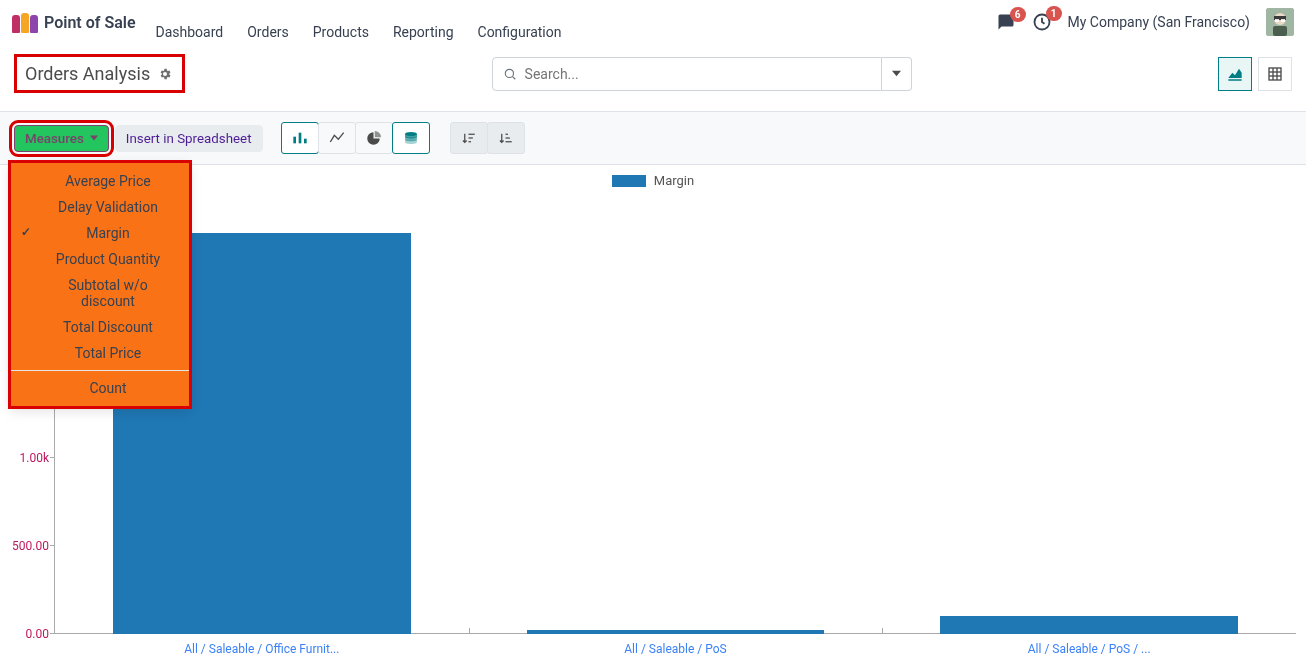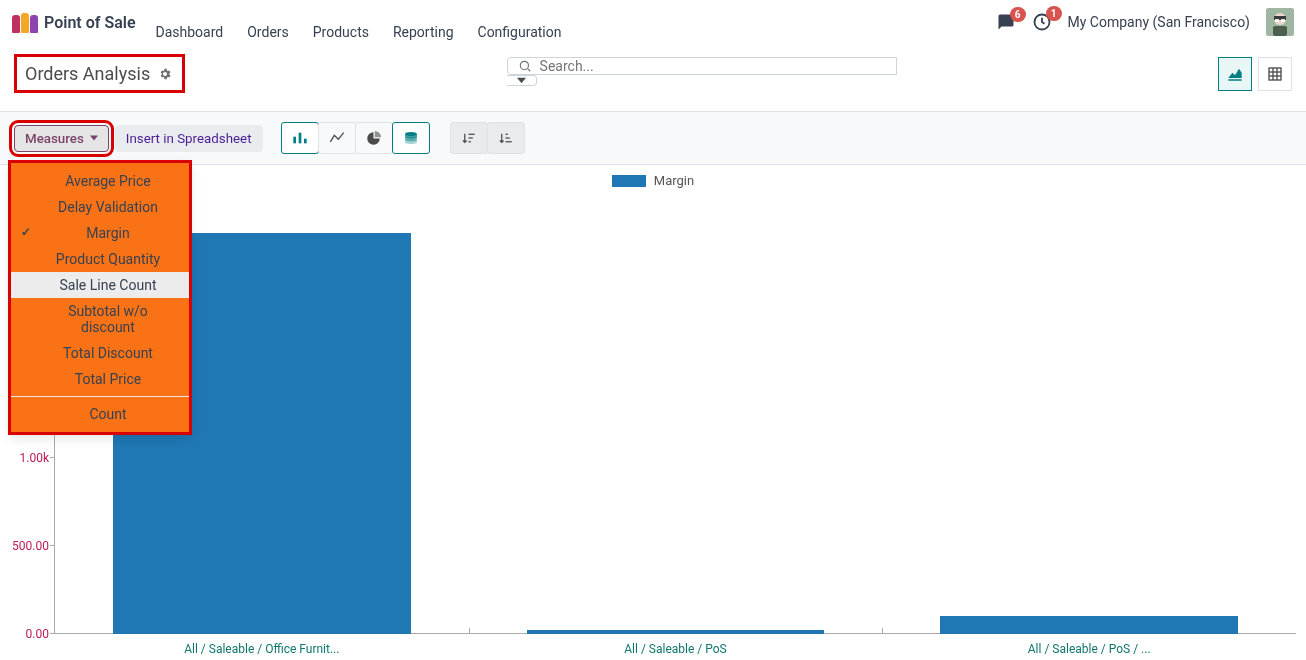--- a/index.html
+++ b/index.html
@@ -20,31 +20,31 @@
   .badge { position: absolute; top: -6px; right: -10px; background: #d9534f; color: #fff; border-radius: 9px; font-size: 10px; font-weight: 700; min-width: 16px; height: 15px; line-height: 15px; text-align: center; padding: 0 3px; }
   .company { font-size: 14px; color: #374151; }
   .avatar { width: 28px; height: 28px; border-radius: 3px; background: #b3a38e; display: flex; align-items: center; justify-content: center; overflow: hidden; }
   .avatar svg { width: 28px; height: 28px; }
 
   
   .cp { display: flex; align-items: center; padding: 10px 14px 18px 14px; gap: 10px; }
   .title-wrap { display: flex; align-items: center; gap: 8px; border: 3px solid #d80000; padding: 6px 10px 6px 8px; }
   .page-title { font-size: 18px; color: #4c4c4c; font-weight: 400; }
   .gear { color: #6f6f6f; cursor: pointer; }
-  .search-wrap { margin-left: auto; margin-right: auto; display: flex; align-items: stretch; height: 34px; flex-direction: column; }
+  .search-wrap { margin-left: auto; margin-right: auto; display: flex; align-items: stretch; height: 34px; }
   .search-box { display: flex; align-items: center; border: 1px solid #ced4da; border-radius: 4px 0 0 4px; width: 390px; padding: 0 10px; color: #6c757d; }
   .search-box input { border: none; outline: none; flex: 1; margin-left: 8px; font-size: 14px; background: transparent; }
   .search-dd { width: 30px; border: 1px solid #ced4da; border-left: none; border-radius: 0 4px 4px 0; display:flex; align-items:center; justify-content:center; cursor:pointer; }
   .view-switch { display: flex; gap: 6px; align-items: center; }
   .vs-btn { width: 34px; height: 34px; border: 1px solid #dee2e6; display:flex; align-items:center; justify-content:center; cursor:pointer; color:#4b4b4b; background:#fff; }
   .vs-btn.active { border-color: #017e84; color: #017e84; background: #e8f6f6; }
 
   
   .toolbar-row { background: #f8f9fa; border-top: 1px solid #dee2e6; border-bottom: 1px solid #dee2e6; padding: 10px 14px; display:flex; align-items:center; gap: 6px; position: relative; }
-  .measures-btn { border: 1px solid #7a436b; color: #7a436b; background:#e5e5e5; padding: 5px 10px; border-radius: 4px; display:flex; align-items:center; gap:6px; cursor:pointer; font-weight:500; outline: 3px solid #d80000; outline-offset: 2px;}
+  .measures-btn { border: 1px solid #7a436b; color: #7a436b; background:#22c55e; padding: 5px 10px; border-radius: 4px; display:flex; align-items:center; gap:6px; cursor:pointer; font-weight:500; outline: 3px solid #d80000; outline-offset: 2px;}
   .spreadsheet-btn { background:#e9ecef; border:1px solid #e9ecef; color:#4c1d95; padding:5px 10px; border-radius:4px; cursor:pointer; }
   .chart-btns { display:flex; gap:0; margin-left: 12px; }
   .cbtn { width: 38px; height: 32px; border:1px solid #dee2e6; background:#f8f9fa; display:flex;align-items:center;justify-content:center; cursor:pointer; color:#4b4b4b; border-radius:3px; }
   .cbtn + .cbtn { margin-left: -1px; }
   .cbtn.active { border-color:#017e84; color:#017e84; background:#fff; }
   .sort-btns { display:flex; margin-left: 14px; }
   .sort-btns .cbtn { background:#e9ecef; }
 
   .measures-wrap { position: relative; }
   .measures-menu { position:absolute; top: 100%; left: -4px; margin-top: 10px; width: 180px; background:#f97316; border:1px solid rgba(0,0,0,.12); box-shadow: 0 4px 12px rgba(0,0,0,.12); padding: 5px 0; z-index: 20; outline: 3px solid #d80000; outline-offset: -1px; text-align: center;}
@@ -56,21 +56,21 @@
   
   .chart-area { position: relative; padding: 8px 10px 0 10px; }
   .legend { display:flex; justify-content:center; align-items:center; gap:8px; font-size:13px; color:#555; margin-bottom: 6px; }
   .legend .swatch { width: 34px; height: 12px; background:#1f77b4; }
   .plot { position: relative; height: 440px; margin-left: 44px; border-left: 1px solid #aaa; }
   .xaxis-line { position:absolute; left:0; right:0; bottom:0; height:1px; background:#aaa; }
   .tick { position:absolute; right: 100%; transform: translateY(50%); font-size:12px; color:#be185d; padding-right: 6px; white-space:nowrap; }
   .tick-mark { position:absolute; left:-5px; width:5px; height:1px; background:#aaa; }
   .bar { position:absolute; bottom:0; background:#1f77b4; }
   .cat-sep { position:absolute; bottom:0; width:1px; background:#aaa; height:6px; }
-  .cat-label { position:absolute; top: 100%; transform: translateX(-50%); text-align:center; font-size:12px; color:#0f766e; padding-top:8px; white-space:nowrap; }
+  .cat-label { position:absolute; top: 100%; transform: translateX(-50%); text-align:center; font-size:12px; color:#3b82f6; padding-top:8px; white-space:nowrap; }
 
   svg { display:block; }
 </style>
 </head>
 <body>
 
 <div class="topnav">
   <div class="logo">
       <span class="l1"></span>
       <span class="l2"></span>
@@ -162,21 +162,20 @@
       <svg width="8" height="8" viewBox="0 0 10 6" fill="#7a436b">
           <path d="M0 0h10L5 6z"></path>
         </svg>
     </button>
 
     <div class="measures-menu">
       <div class="m-item">Average Price</div>
       <div class="m-item">Delay Validation</div>
       <div class="m-item checked">Margin</div>
       <div class="m-item">Product Quantity</div>
-      <div class="m-item hover">Sale Line Count</div>
       <div class="m-item">Subtotal w/o discount</div>
       <div class="m-item">Total Discount</div>
       <div class="m-item">Total Price</div>
       <div class="divider"></div>
       <div class="m-item">Count</div>
     </div>
   </div>
 
   <button class="spreadsheet-btn">Insert in Spreadsheet</button>
 

